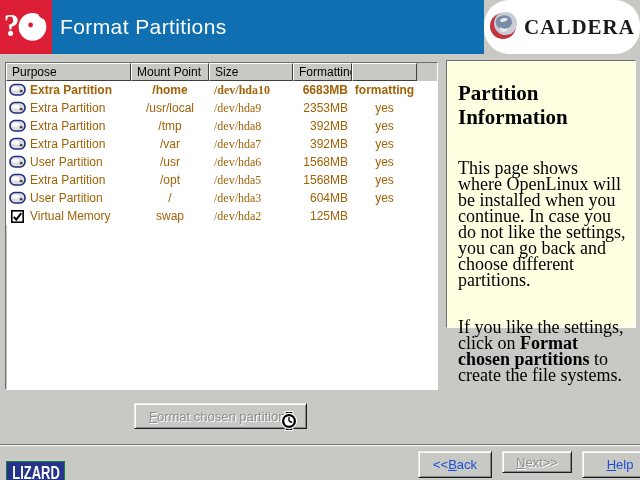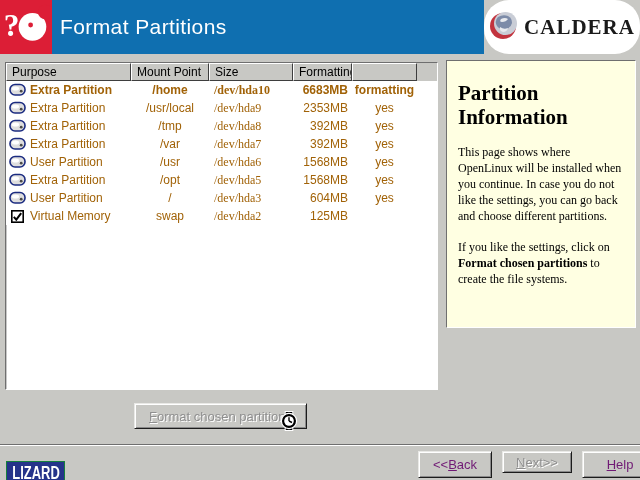--- a/index.html
+++ b/index.html
@@ -38,35 +38,35 @@
   .trow .c-size{text-align:right;padding-right:4px;white-space:nowrap;}
   .trow .c-fmt{text-align:center;white-space:nowrap;}
   .row-bold{font-weight:bold;}
   .icon-box{width:17px;height:14px;flex:none;display:inline-flex;align-items:center;justify-content:center;}
   
   .btn{
     box-sizing:border-box;background:var(--bg-grey,#C8C8C4);
     border:1px solid;border-color:#e9e9e6 #1c1c1c #1c1c1c #e9e9e6;
     box-shadow:inset 1px 1px 0 #ffffff, inset -1px -1px 0 #8a8a8a;
     display:flex;align-items:center;justify-content:center;
-    font-size:13px;color:#701a75;padding:0;
+    font-size:13px;color:#1d4ed8;padding:0;
   }
   .btn .u{text-decoration:underline;}
   .btn.disabled{color:#8f8f8f;text-shadow:1px 1px 0 #ffffff;}
   #format-btn{position:absolute;left:134px;top:349px;width:173px;height:26px;}
   #wait-cursor{position:absolute;left:279px;top:357px;width:20px;height:20px;}
   
   #info-panel{
     position:absolute;left:446px;top:6px;width:190px;height:268px;box-sizing:border-box;
     background:var(--panel-cream,#FFFFE2);
     border:1px solid;border-color:#6f6f6f #ffffff #ffffff #6f6f6f;
     padding:6px 9px 6px 10px;font-family:"Liberation Serif",serif;color:#000;
   }
   #info-panel h1{font-size:21px;line-height:24px;margin:14px 0 0 1px;font-weight:bold;}
-  #info-panel p{font-size:12px;line-height:16px;margin:15px 0 0 1px;}
+  #info-panel p{font-size:18px;line-height:16px;margin:31px 0 0 1px;}
   
   #footer{
     position:absolute;top:444px;left:0;width:640px;height:36px;background:var(--bg-grey,#C8C8C4);
     border-top:1px solid #6f6f6f;box-shadow:inset 0 1px 0 #ffffff;
   }
   #lizard-logo{
     position:absolute;left:6px;top:16px;width:57px;height:22px;background:var(--lizard-navy,#25338A);
     border:1px solid #15803d;display:flex;align-items:center;justify-content:center;overflow:hidden;
   }
   #lizard-logo span{color:#fff;font-weight:bold;font-size:18px;letter-spacing:0px;transform:scaleX(.72) scaleY(1.05);transform-origin:center;}

